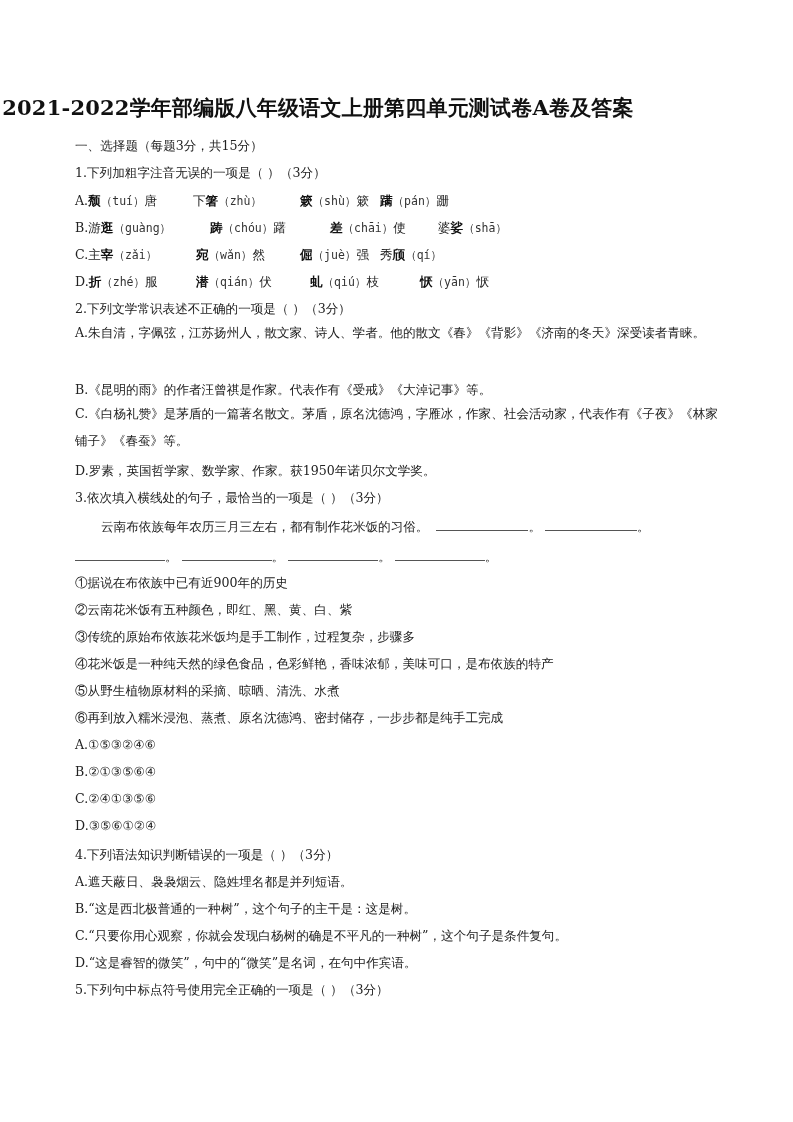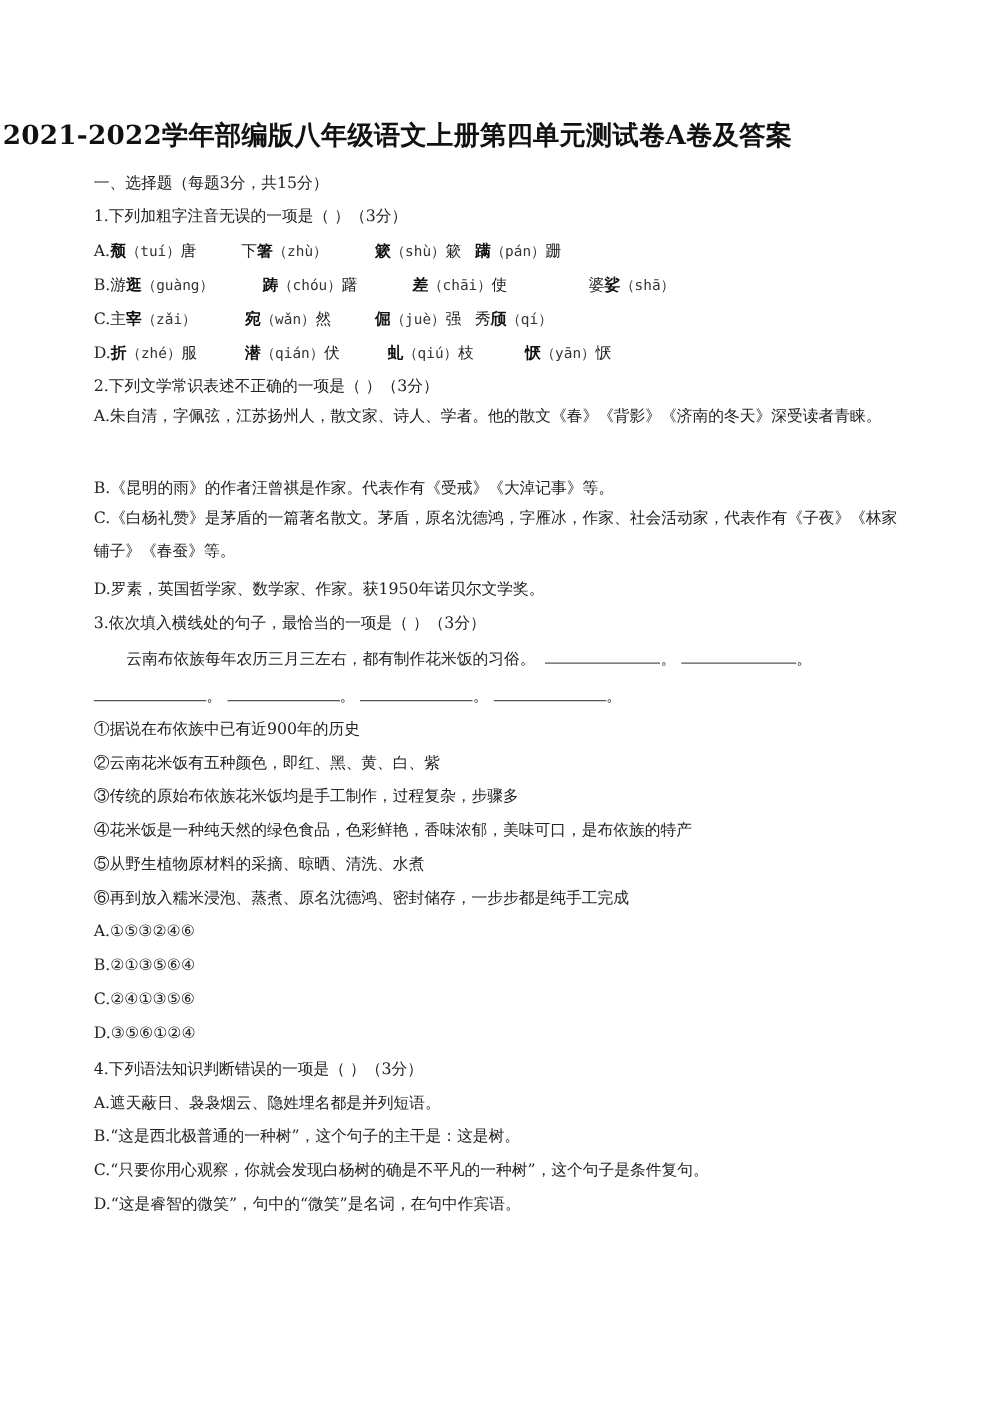--- a/index.html
+++ b/index.html
@@ -31,21 +31,21 @@
       <div class="line" style="left: 0px; top: 192px;">
         <span class="cell" style="left: 75px;"><span>A.</span><span></span><b class="em">颓</b><span class="py">（tuí）</span><span>唐</span></span>
         <span class="cell" style="left: 193px;"><span>下</span><b class="em">箸</b><span class="py">（zhù）</span><span></span></span>
         <span class="cell" style="left: 300px;"><span></span><b class="em">簌</b><span class="py">（shù）</span><span>簌</span></span>
         <span class="cell" style="left: 380px;"><span></span><b class="em">蹒</b><span class="py">（pán）</span><span>跚</span></span>
       </div>
       <div class="line" style="left: 0px; top: 219px;">
         <span class="cell" style="left: 75px;"><span>B.</span><span>游</span><b class="em">逛</b><span class="py">（guàng）</span><span></span></span>
         <span class="cell" style="left: 210px;"><span></span><b class="em">踌</b><span class="py">（chóu）</span><span>躇</span></span>
         <span class="cell" style="left: 330px;"><span></span><b class="em">差</b><span class="py">（chāi）</span><span>使</span></span>
-        <span class="cell" style="left: 471px;"><span>婆</span><b class="em">娑</b><span class="py">（shā）</span><span></span></span>
+        <span class="cell" style="left: 438px;"><span>婆</span><b class="em">娑</b><span class="py">（shā）</span><span></span></span>
       </div>
       <div class="line" style="left: 0px; top: 246px;">
         <span class="cell" style="left: 75px;"><span>C.</span><span>主</span><b class="em">宰</b><span class="py">（zǎi）</span><span></span></span>
         <span class="cell" style="left: 196px;"><span></span><b class="em">宛</b><span class="py">（wǎn）</span><span>然</span></span>
         <span class="cell" style="left: 300px;"><span></span><b class="em">倔</b><span class="py">（juè）</span><span>强</span></span>
         <span class="cell" style="left: 380px;"><span>秀</span><b class="em">颀</b><span class="py">（qí）</span><span></span></span>
       </div>
       <div class="line" style="left: 0px; top: 273px;">
         <span class="cell" style="left: 75px;"><span>D.</span><span></span><b class="em">折</b><span class="py">（zhé）</span><span>服</span></span>
         <span class="cell" style="left: 196px;"><span></span><b class="em">潜</b><span class="py">（qián）</span><span>伏</span></span>
@@ -82,13 +82,14 @@
   <div class="line" style="top:763px">B.②①③⑤⑥④</div>
   <div class="line" style="top:790px">C.②④①③⑤⑥</div>
   <div class="line" style="top:817px">D.③⑤⑥①②④</div>
 
   <div class="line" style="top:846px">4.下列语法知识判断错误的一项是（    ）（3分）</div>
   <div class="line" style="top:873px">A.遮天蔽日、袅袅烟云、隐姓埋名都是并列短语。</div>
   <div class="line" style="top:900px">B.“这是西北极普通的一种树”，这个句子的主干是：这是树。</div>
   <div class="line" style="top:927px">C.“只要你用心观察，你就会发现白杨树的确是不平凡的一种树”，这个句子是条件复句。</div>
   <div class="line" style="top:954px">D.“这是睿智的微笑”，句中的“微笑”是名词，在句中作宾语。</div>
 
+  <div class="line" style="top:981px">5.下列句中标点符号使用完全正确的一项是（    ）（3分）</div>
 </div>
 
 </body></html>

